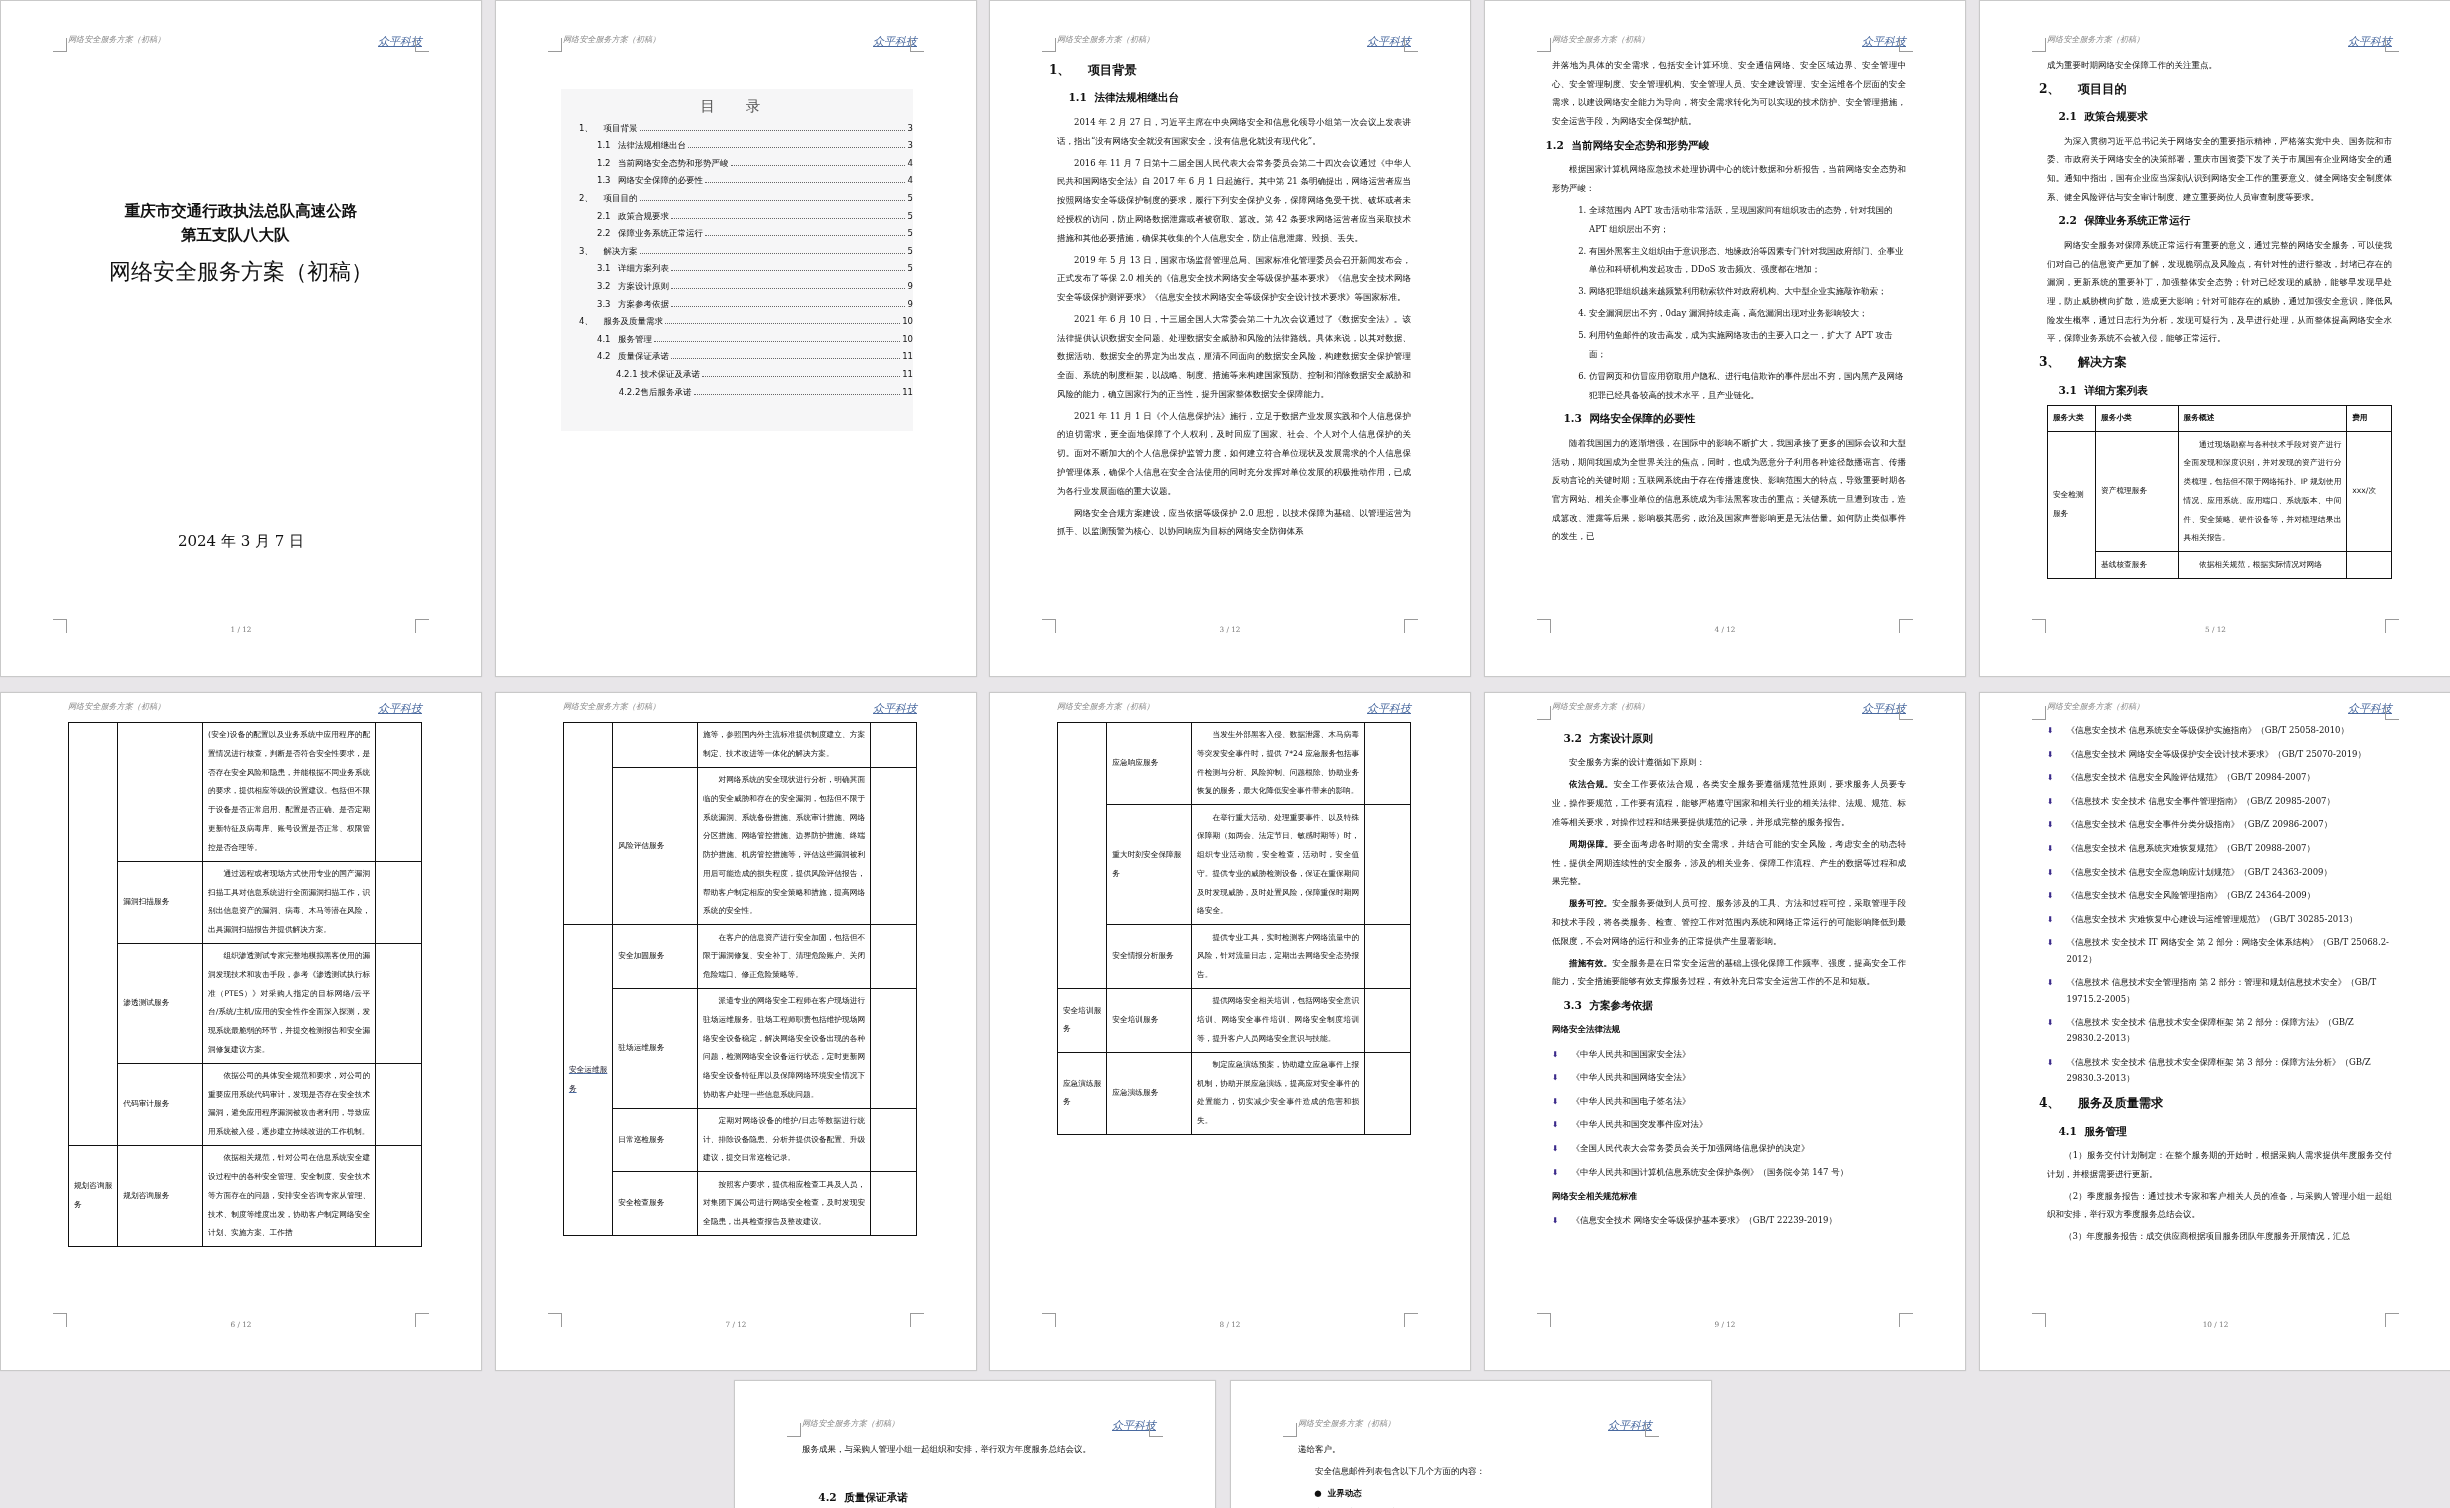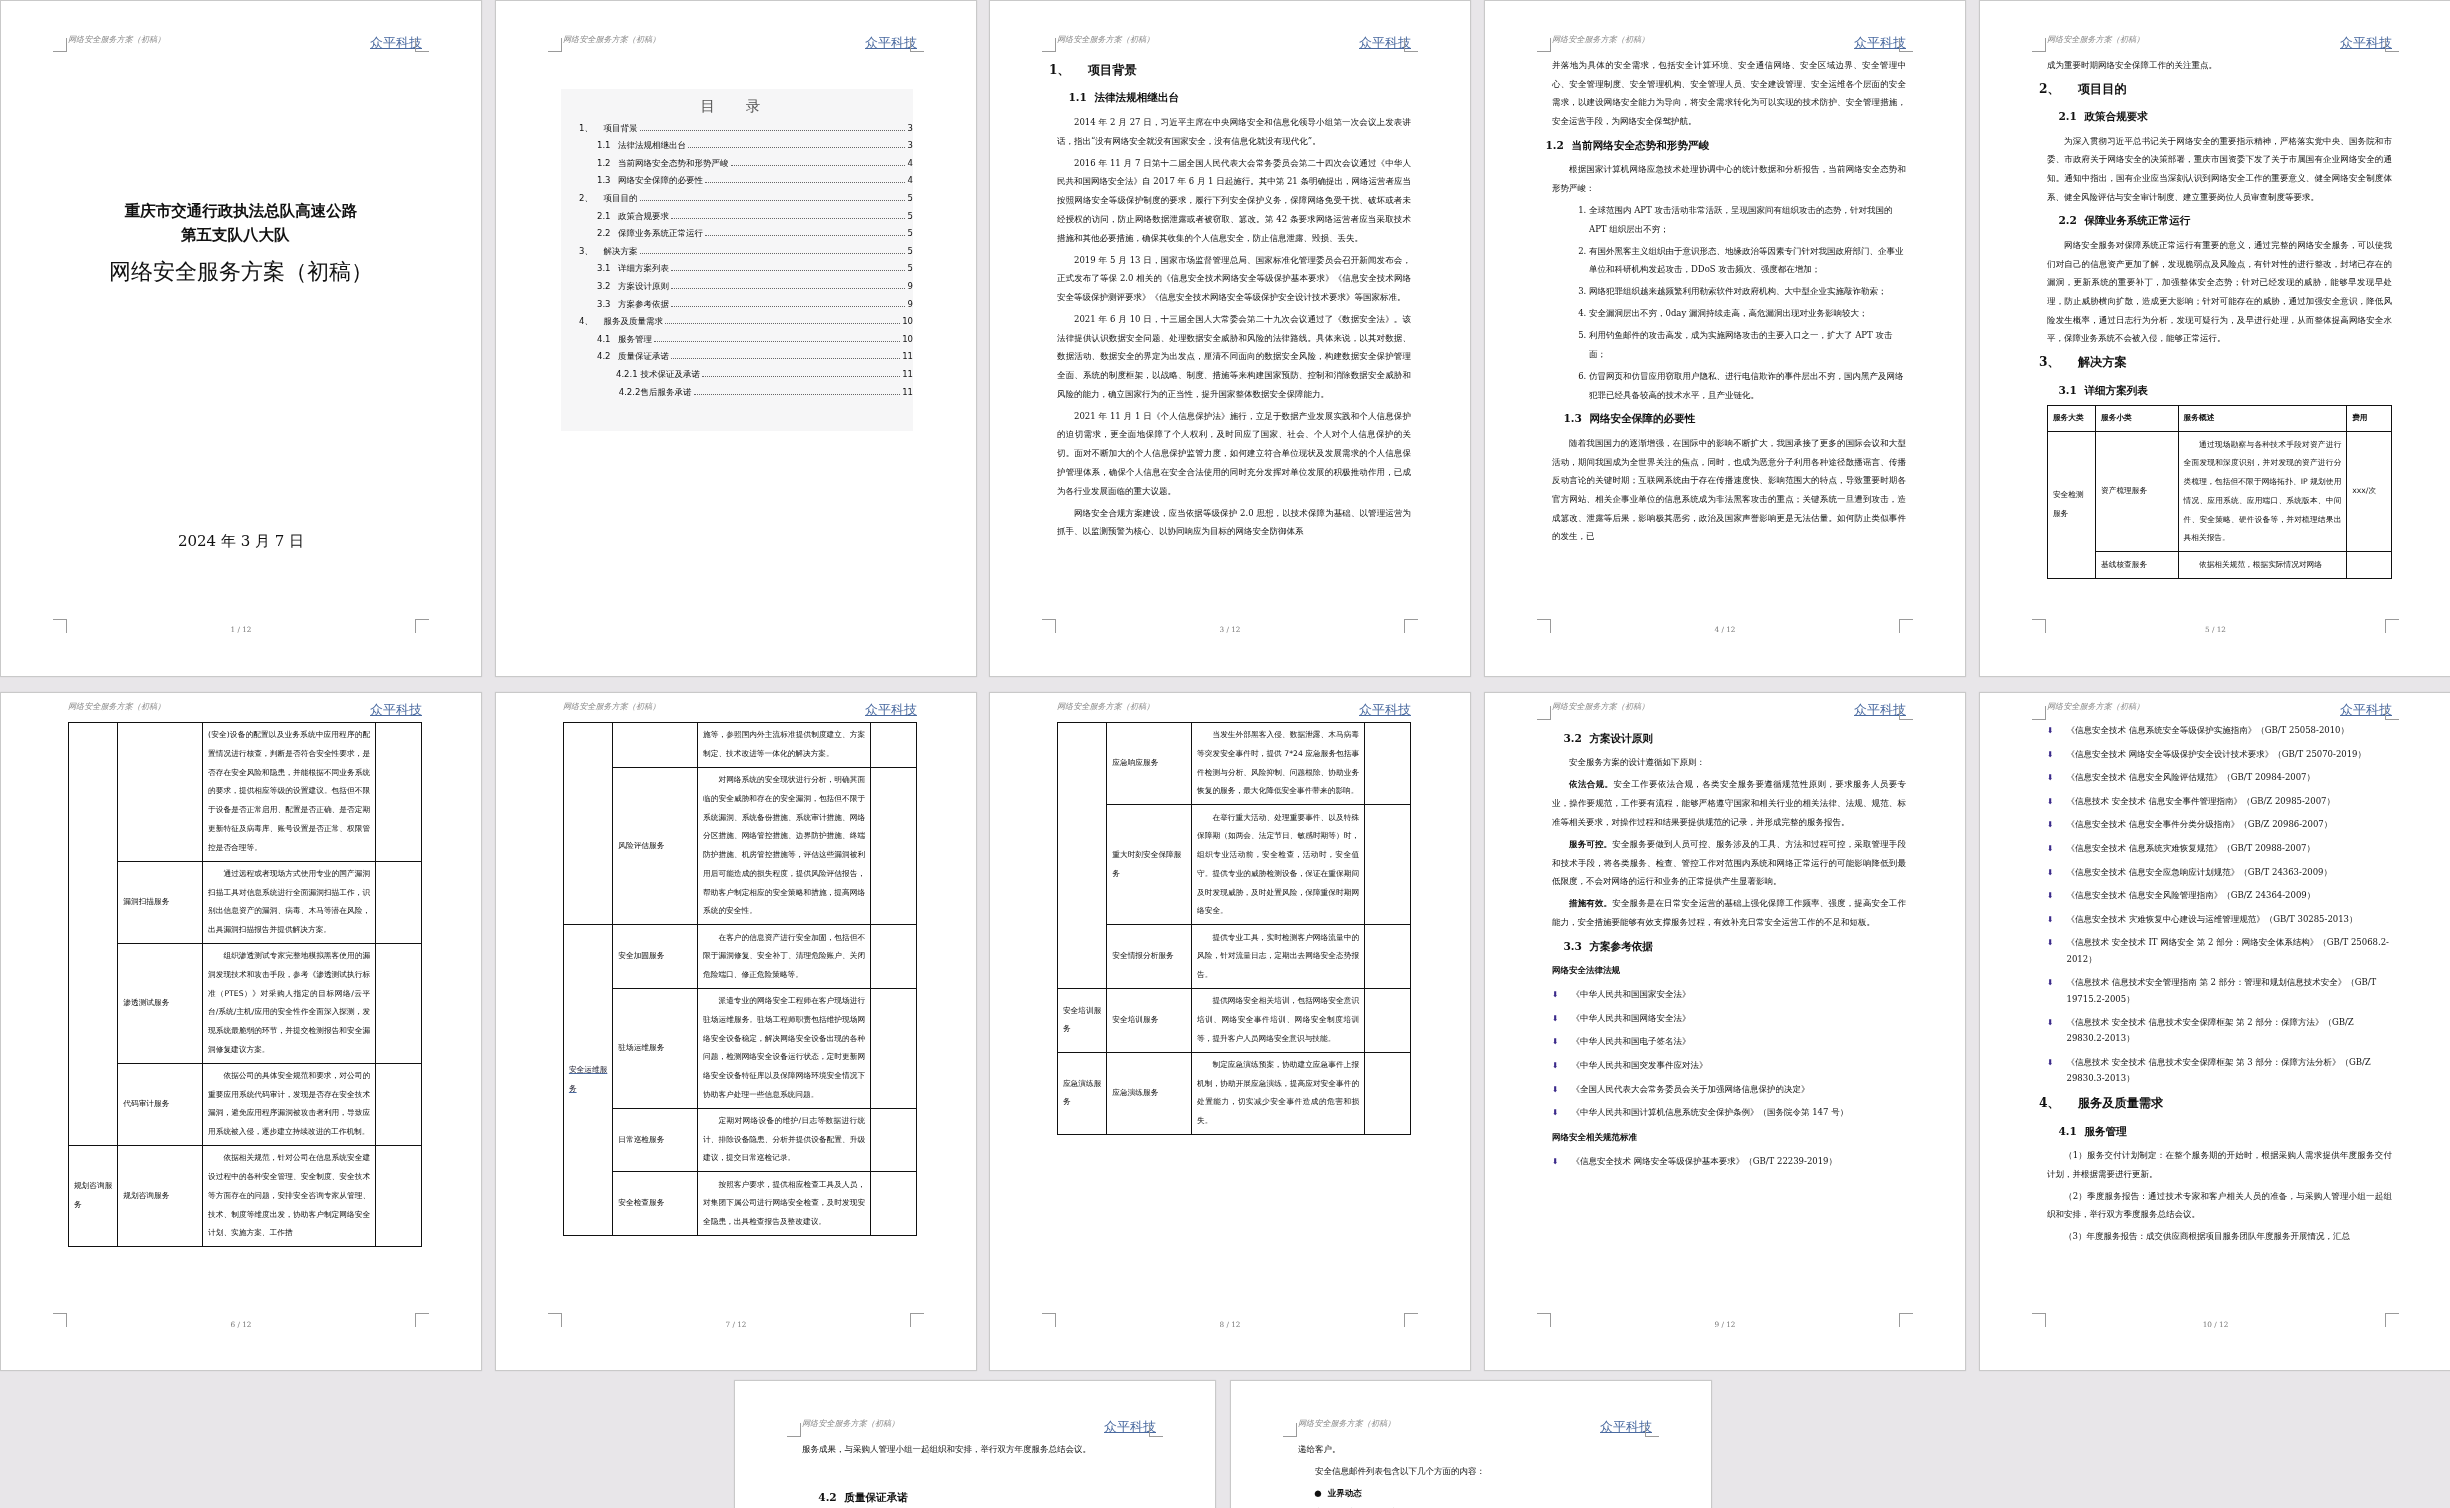--- a/index.html
+++ b/index.html
@@ -10,21 +10,21 @@
     color:#111;
     position:relative;
   }
   .page {
     position:absolute; background:#ffffff;
     border:0.8px solid #c9c9c9;
     box-shadow:0 0 1.6px rgba(0,0,0,0.08);
     overflow:hidden;
   }
   .hdr-left { position:absolute; left:67px; top:33px; font-size:8.1px; font-style:italic; color:#8a8a8a; font-family:"DejaVu Sans",sans-serif; }
-  .hdr-right { position:absolute; right:59px; top:33px; font-size:13px; color:#4a6aa0; text-decoration:underline; font-family:"DejaVu Sans",sans-serif;text-align:right; }
+  .hdr-right { position:absolute; right:59px; top:33px; font-size:11px; font-style:italic; color:#4a6aa0; text-decoration:underline; font-family:"DejaVu Sans",sans-serif;text-align:right; }
   .crop { position:absolute; width:13px; height:13px; border-color:#9a9a9a; border-style:solid; border-width:0; }
   .crop.tl { left:52px; top:37px; border-right-width:0.8px; border-bottom-width:0.8px; }
   .crop.tr { right:52px; top:37px; border-left-width:0.8px; border-bottom-width:0.8px; }
   .crop.bl { left:52px; border-right-width:0.8px; border-top-width:0.8px; }
   .crop.br { right:52px; border-left-width:0.8px; border-top-width:0.8px; }
   .pnum { position:absolute; left:0; right:0; text-align:center; font-size:7.3px; color:#777; }
   .body { position:absolute; left:67px; right:59px; top:55px; font-size:8.5px; line-height:18.7px; }
   .body p { margin:0 0 3.3px 0; text-indent:2em; text-align:justify; }
   .h1 { font-weight:bold; font-size:12.2px; margin:4.9px 0 8.1px -8.1px; line-height:19.5px; }
   .h1 .num { display:inline-block; width:39px; }
@@ -400,20 +400,21 @@
 
 <div class="page" style="left:1484px;top:692px;width:480px;height:677px;">
   <span class="hdr-left" style="top:8.1px;">网络安全服务方案（初稿）</span>
   <span class="hdr-right" style="top:8.1px;">众平科技</span>
   <div class="crop tl" style="top:13px;"></div>
   <div class="crop tr" style="top:13px;"></div>
   <div class="body" style="top:31px;">
     <div class="h2"><span class="num">3.2</span><span>方案设计原则</span></div>
     <p>安全服务方案的设计遵循如下原则：</p>
     <p><b>依法合规。</b><span>安全工作要依法合规，各类安全服务要遵循规范性原则，要求服务人员要专业，操作要规范，工作要有流程，能够严格遵守国家和相关行业的相关法律、法规、规范、标准等相关要求，对操作过程和结果要提供规范的记录，并形成完整的服务报告。</span></p>
+    <p><b>周期保障。</b><span>要全面考虑各时期的安全需求，并结合可能的安全风险，考虑安全的动态特性，提供全周期连续性的安全服务，涉及的相关业务、保障工作流程、产生的数据等过程和成果完整。</span></p>
     <p><b>服务可控。</b><span>安全服务要做到人员可控、服务涉及的工具、方法和过程可控，采取管理手段和技术手段，将各类服务、检查、管控工作对范围内系统和网络正常运行的可能影响降低到最低限度，不会对网络的运行和业务的正常提供产生显著影响。</span></p>
     <p><b>措施有效。</b><span>安全服务是在日常安全运营的基础上强化保障工作频率、强度，提高安全工作能力，安全措施要能够有效支撑服务过程，有效补充日常安全运营工作的不足和短板。</span></p>
     <div class="h2"><span class="num">3.3</span><span>方案参考依据</span></div>
     <div class="sub-label">网络安全法律法规</div>
     <ul class="std-list">
       <li>《中华人民共和国国家安全法》</li>
       <li>《中华人民共和国网络安全法》</li>
       <li>《中华人民共和国电子签名法》</li>
       <li>《中华人民共和国突发事件应对法》</li>
       <li>《全国人民代表大会常务委员会关于加强网络信息保护的决定》</li>

